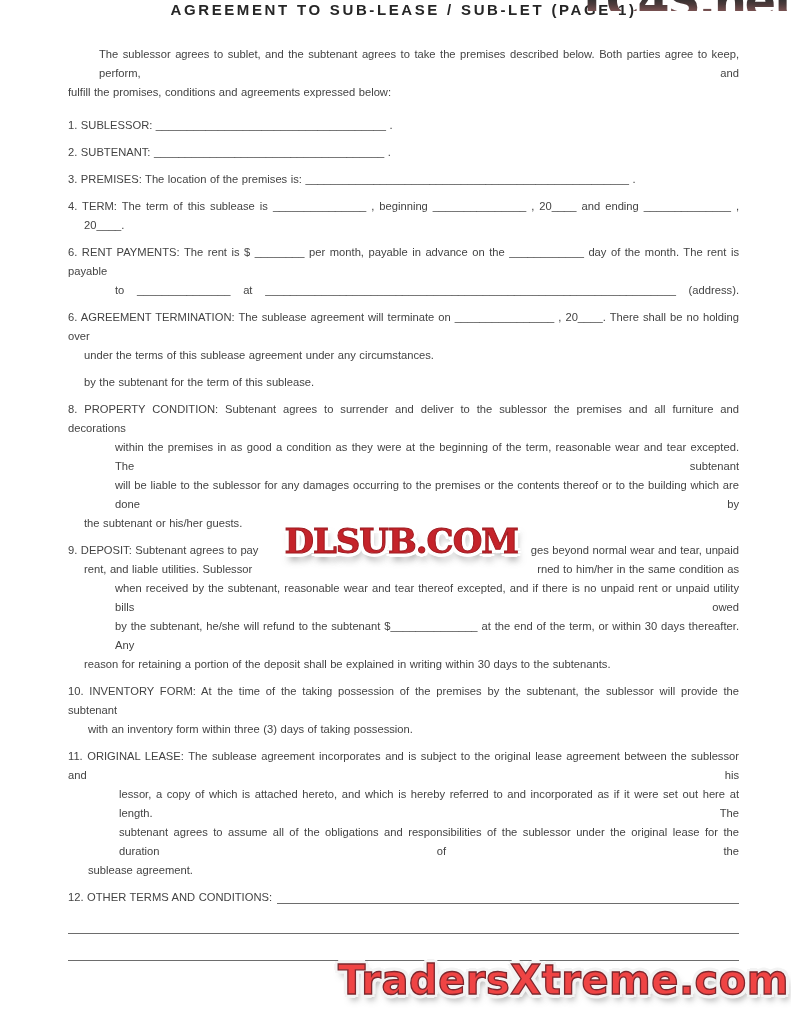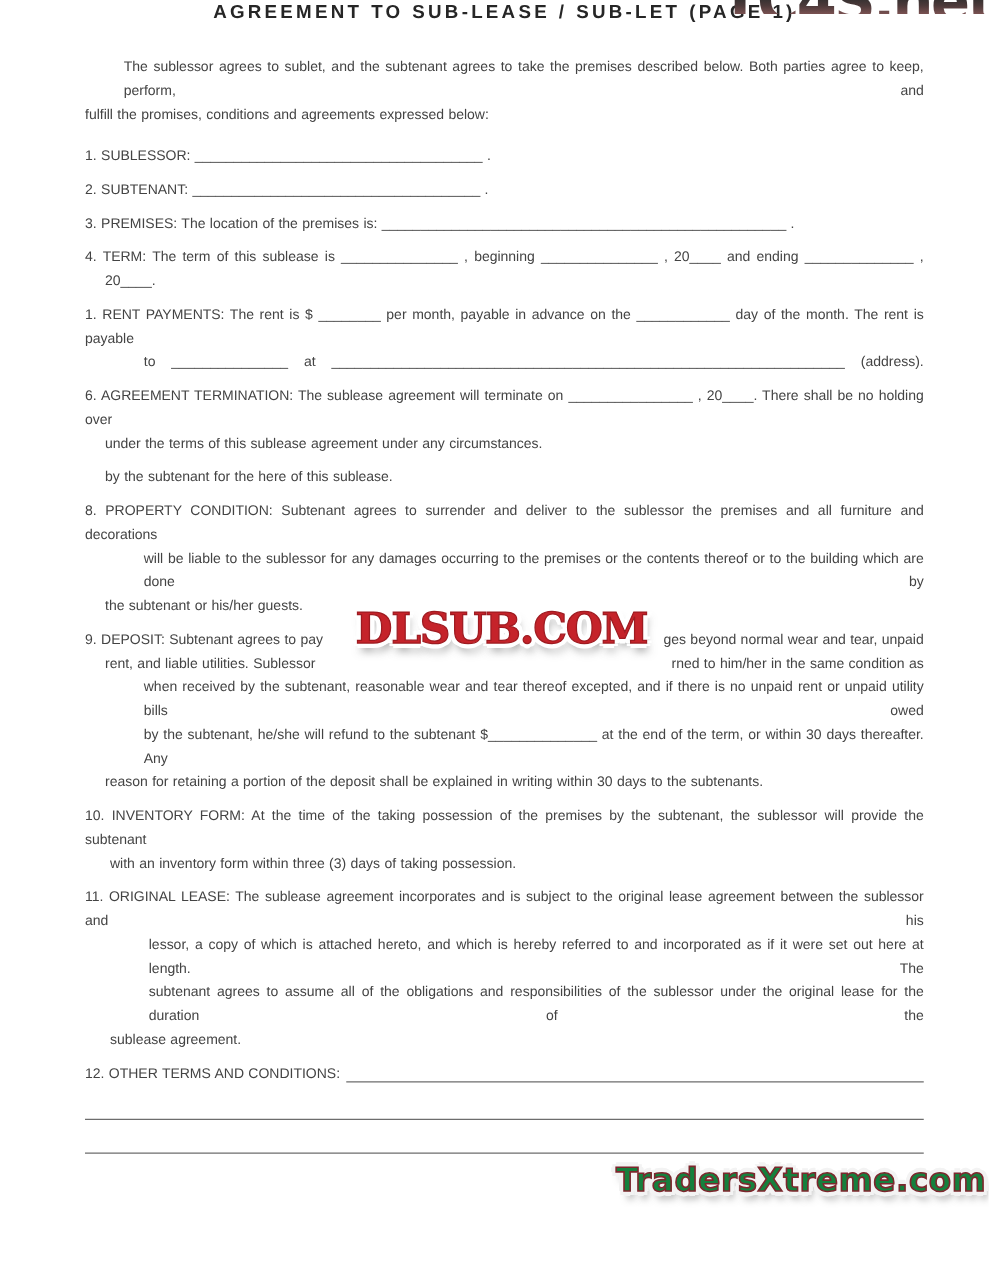--- a/index.html
+++ b/index.html
@@ -54,24 +54,24 @@
     font-family:"DejaVu Serif", serif; font-weight:bold;
     font-size:34px; letter-spacing:-1px; white-space:nowrap;
     color:#c5232a;
     -webkit-text-stroke:1px #9e1b21;
     text-shadow:
       -3px -3px 0 #fff, 3px -3px 0 #fff, -3px 3px 0 #fff, 3px 3px 0 #fff,
       -4px 0 0 #fff, 4px 0 0 #fff, 0 -4px 0 #fff, 0 4px 0 #fff,
       2px 7px 7px rgba(70,70,70,0.55);
   }
   .wm-traders {
-    position:absolute; top:936px; right:2px; z-index:6;
+    position:absolute; top:971px; right:2px; z-index:6;
     font-family:"DejaVu Sans", sans-serif; font-weight:bold;
-    font-size:26px; letter-spacing:0.5px; white-space:nowrap;
-    color:#15803d;
+    font-size:40px; letter-spacing:0.5px; white-space:nowrap;
+    color:#ef4444;
     -webkit-text-stroke:1.3px #7c272d;
     text-shadow:
       -3px -3px 0 #f3f3f3, 3px -3px 0 #f3f3f3, -3px 3px 0 #f3f3f3, 3px 3px 0 #f3f3f3,
       -4px 0 0 #f3f3f3, 4px 0 0 #f3f3f3, 0 -4px 0 #f3f3f3, 0 4px 0 #f3f3f3,
       3px 6px 6px rgba(90,90,90,0.5);
   }
 </style>
 </head>
 <body>
 
@@ -93,32 +93,33 @@
           <div class="line first">2. SUBTENANT: _____________________________________ .</div>
         </div>
         <div class="item sm">
           <div class="line first">3. PREMISES: The location of the premises is: ____________________________________________________ .</div>
         </div>
         <div class="item sm">
           <div class="line j first">4. TERM: The term of this sublease is _______________ , beginning _______________ , 20____ and ending ______________ ,</div>
           <div class="line">20____.</div>
         </div>
         <div class="item sm">
-          <div class="line j first">1. RENT PAYMENTS: The rent is $ ________ per month, payable in advance on the ____________ day of the month. The rent is payable</div>
+          <div class="line j first">6. RENT PAYMENTS: The rent is $ ________ per month, payable in advance on the ____________ day of the month. The rent is payable</div>
           <div class="line j">to _______________ at __________________________________________________________________ (address).</div>
         </div>
         <div class="item sm">
           <div class="line j first">6. AGREEMENT TERMINATION: The sublease agreement will terminate on ________________ , 20____. There shall be no holding over</div>
           <div class="line">under the terms of this sublease agreement under any circumstances.</div>
         </div>
         <div class="item sm">
-          <div class="line">by the subtenant for the here of this sublease.</div>
+          <div class="line">by the subtenant for the term of this sublease.</div>
         </div>
         <div class="item sm">
           <div class="line j first">8. PROPERTY CONDITION: Subtenant agrees to surrender and deliver to the sublessor the premises and all furniture and decorations</div>
+          <div class="line j">within the premises in as good a condition as they were at the beginning of the term, reasonable wear and tear excepted. The subtenant</div>
           <div class="line j">will be liable to the sublessor for any damages occurring to the premises or the contents thereof or to the building which are done by</div>
           <div class="line">the subtenant or his/her guests.</div>
         </div>
         <div class="item sm">
           <div class="line split first">
             <span>9. DEPOSIT: Subtenant agrees to pay</span>
             <span>ges beyond normal wear and tear, unpaid</span>
           </div>
           <div class="line split">
             <span>rent, and liable utilities. Sublessor</span>

